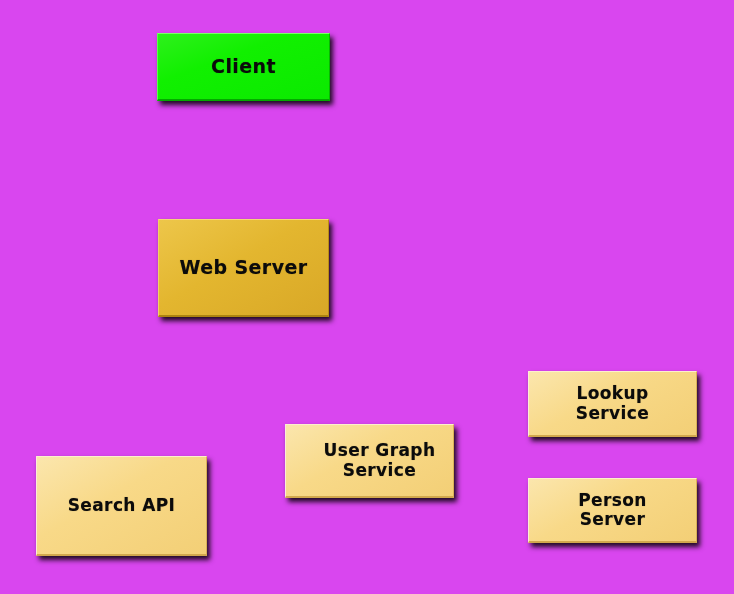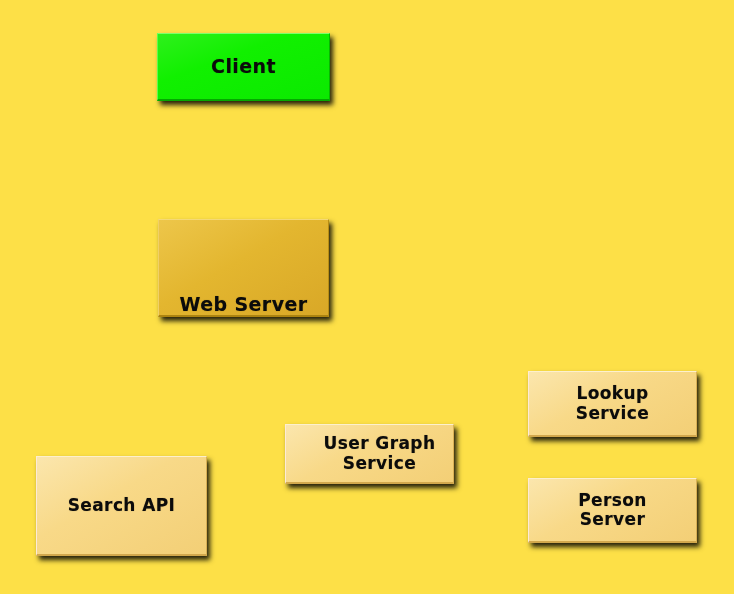--- a/index.html
+++ b/index.html
@@ -47,47 +47,46 @@
     box-shadow: 3px 4px 5px rgba(0,0,0,0.85);
   }
   
   .node.gold {
     background: linear-gradient(150deg, #edc64a 0%, #e3b62f 45%, #d9a827 100%);
     border-top: 1px solid #f4d977;
     border-left: 1px solid #f0d068;
     border-right: 1px solid #b88d14;
     border-bottom: 2px solid #ad8410;
     box-shadow: 3px 4px 5px rgba(0,0,0,0.85);
-    align-items: flex-end;
   }
   
   .node.tan {
     background: linear-gradient(150deg, #fbe6ad 0%, #f8d988 42%, #f3cf76 100%);
     border-top: 1px solid #fdf0cd;
     border-left: 1px solid #fcead9;
     border-right: 1px solid #d9b055;
     border-bottom: 2px solid #d2a84d;
     box-shadow: 3px 4px 5px rgba(0,0,0,0.85);
   }
 </style>
 </head>
 <body>
 
-<div id="canvas" style="width: 734px; height: 594px; background: #fde047;">
+<div id="canvas" style="width: 734px; height: 594px; background: #d946ef;">
     <div class="node green" style="left: 157px; top: 33px; width: 173px; height: 68px; font-size: 19px; color: rgb(11, 11, 11);">
       <span class="label">Client</span>
     </div>
     <div class="node gold" style="left: 158px; top: 219px; width: 171px; height: 98px; font-size: 19px; color: rgb(11, 11, 11);">
       <span class="label">Web Server</span>
     </div>
     <div class="node tan" style="left: 528px; top: 371px; width: 169px; height: 66px; font-size: 17px; color: rgb(11, 11, 11);">
       <span class="label">Lookup
 Service</span>
     </div>
-    <div class="node tan" style="left: 285px; top: 424px; width: 169px; height: 60px; font-size: 17px; color: rgb(11, 11, 11); padding-left: 20px;">
+    <div class="node tan" style="left: 285px; top: 424px; width: 169px; height: 74px; font-size: 17px; color: rgb(11, 11, 11); padding-left: 20px;">
       <span class="label">User Graph
 Service</span>
     </div>
     <div class="node tan" style="left: 36px; top: 456px; width: 171px; height: 100px; font-size: 17px; color: rgb(11, 11, 11);">
       <span class="label">Search API</span>
     </div>
     <div class="node tan" style="left: 528px; top: 478px; width: 169px; height: 65px; font-size: 17px; color: rgb(11, 11, 11);">
       <span class="label">Person
 Server</span>
     </div>

